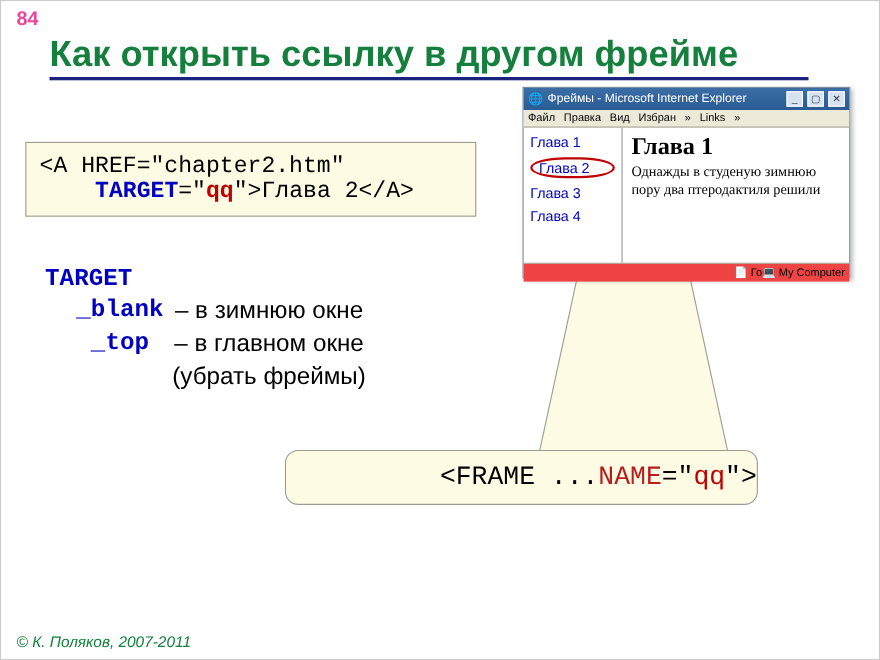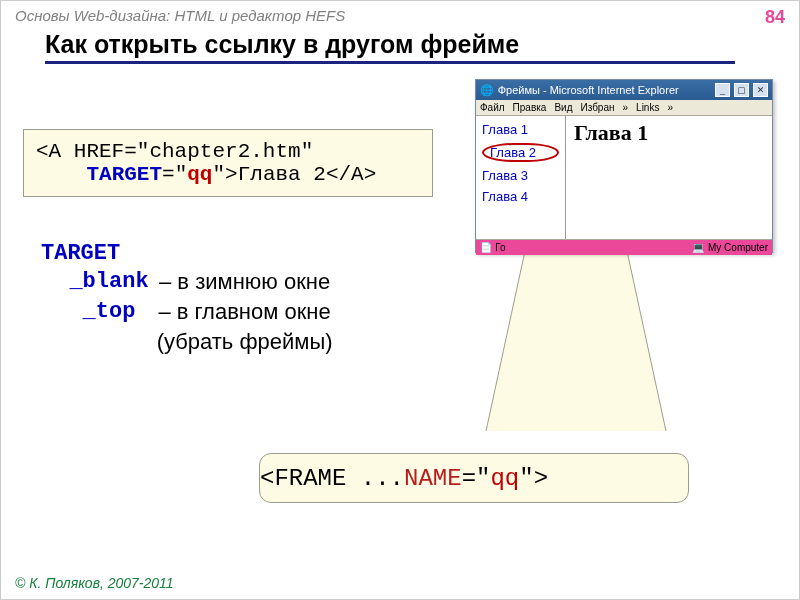--- a/index.html
+++ b/index.html
@@ -13,23 +13,23 @@
   }
   .header-bar {
     display: flex; justify-content: space-between;
     padding: 6px 14px 0 14px;
     color: #808080;
     font-style: italic;
     font-size: 15px;
   }
   .page-num { font-weight: bold; font-style: normal; font-size: 18px; color:#ec4899;}
   .title {
-    font-size: 25px;
+    font-size: 33px;
     font-weight: bold;
-    color: #000000;
+    color: #15803d;
     margin: 2px 0 0 44px;
     border-bottom: 3px solid #1a237e;
     padding-bottom: 2px;
     width: 690px;
   }
   .code-box {
     position: absolute;
     left: 22px; top: 128px;
     width: 410px;
     background: #fdfbe3;
@@ -45,26 +45,26 @@
     left: 40px; top: 240px;
     font-family: "Courier New", monospace;
     font-size: 22px;
     color: #000;
   }
   .target-list .kw { color: #0000c0; font-weight: bold; }
   .target-list .desc { font-family: Arial, sans-serif; font-size: 22px; }
   .target-list td { padding: 1px 6px 1px 0; vertical-align: top; text-align: center; }
   .callout {
     position: absolute;
-    left: 258px; top: 452px;
+    left: 258px; top: 408px;
     width: 430px; height: 50px;
     background: #fdfbe3;
     border: 1px solid #9c9c8f;
     border-radius: 12px;
-    display: flex; align-items: center; justify-content: flex-start;
+    display: flex; align-items: center; justify-content: flex-end;
     font-family: "Courier New", monospace;
     font-size: 24px;
   }
   .callout .blue { color: #b91c1c; }
   .callout .red { color: #c00000; }
   .callout-line {
     position: absolute;
     pointer-events: none;
   }
   .browser-preview {
@@ -103,34 +103,33 @@
   .bp-left a { color: #0000c0; }
   .bp-left .circled {
     border: 2px solid #c00000;
     border-radius: 50%/60%;
     padding: 0 6px;
   }
   .bp-right { flex:1; padding: 4px 8px; font-family: "Times New Roman", serif; }
   .bp-right .h { font-size: 22px; font-weight: bold; margin-bottom: 2px;}
   .bp-right .txt { font-size: 13px; line-height: 1.25; }
   .bp-status {
-    background: #ec4899; font-size: 10px;
-    padding: 2px 4px; display: flex; justify-content: space-between;
+    background: #ef4444; font-size: 10px;
+    padding: 2px 4px; display: flex; justify-content: flex-end;
     border-top: 1px solid #aca899;
   }
   .footer {
     position: absolute; left: 14px; bottom: 8px;
     color: #15803d; font-style: italic; font-size: 14px;
   }
 </style>
 </head>
 <body>
 
 <div class="header-bar">
-  <span>Основы Web-дизайна: HTML и редактор HEFS</span>
   <span class="page-num">84</span>
 </div>
 
 <div class="title">Как открыть ссылку в другом фрейме</div>
 
 <div class="code-box">
   <span>&lt;A HREF="chapter2.htm"</span><br>
   &nbsp;&nbsp;&nbsp;&nbsp;<span class="blue">TARGET</span><span>="</span><span class="red">qq</span><span>"&gt;Глава 2&lt;/A&gt;</span>
 </div>
 
@@ -186,20 +185,21 @@
   </div>
   <div class="bp-body">
     <div class="bp-left">
       <a>Глава 1</a>
       <a class="circled">Глава 2</a>
       <a>Глава 3</a>
       <a>Глава 4</a>
     </div>
     <div class="bp-right">
       <div class="h">Глава 1</div>
+      <div class="txt">Однажды в студеную зимнюю пору два птеродактиля решили</div>
     </div>
   </div>
   <div class="bp-status">
     <span>📄 <span>Го</span></span>
     <span>💻 <span>My Computer</span></span>
   </div>
 </div>
 
 <div class="footer">© К. Поляков, 2007-2011</div>
 

